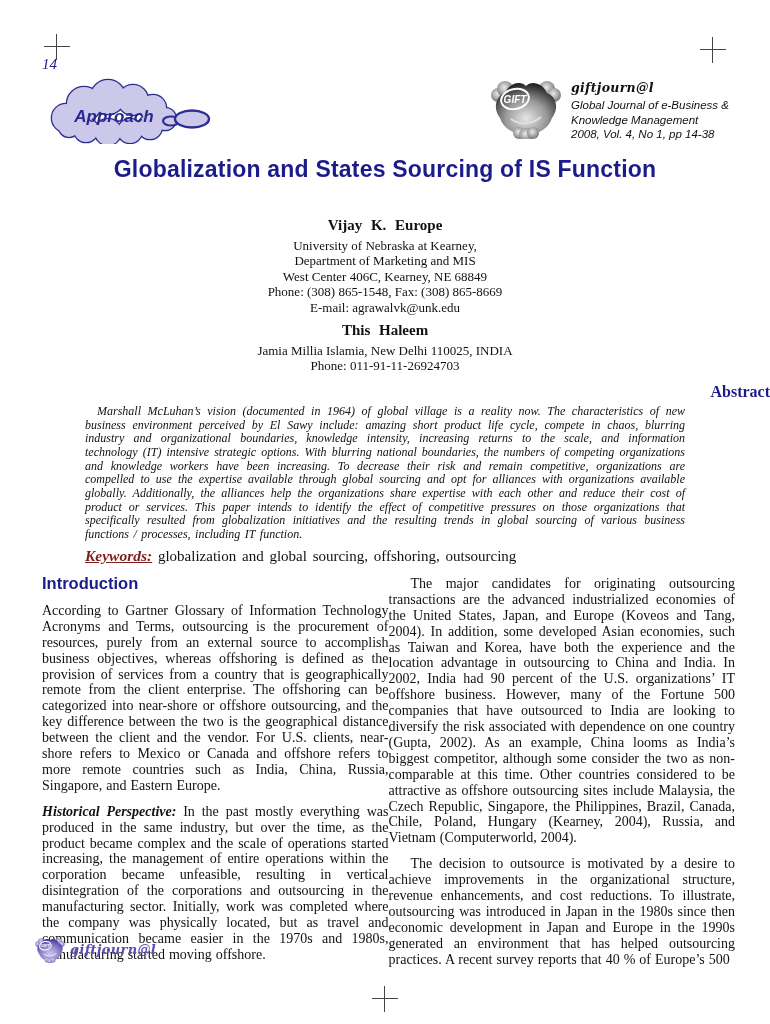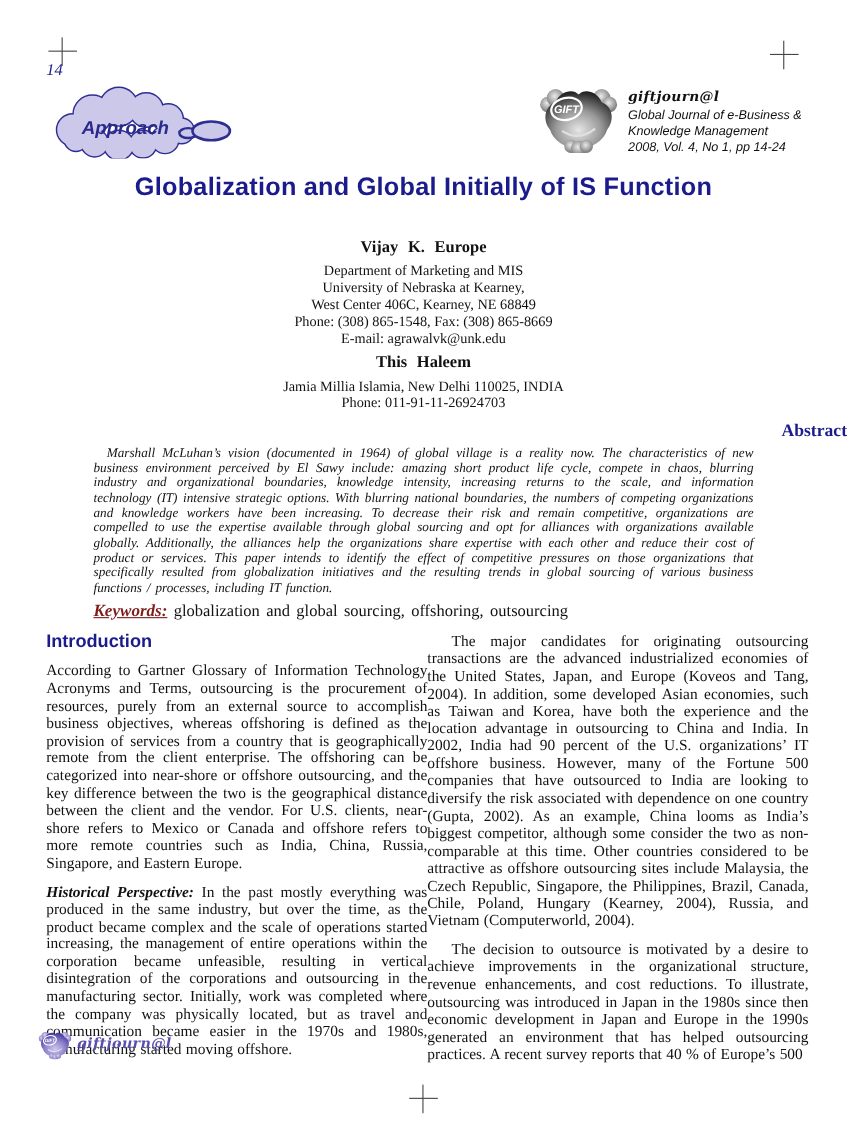--- a/index.html
+++ b/index.html
@@ -174,30 +174,30 @@
       <ellipse cx="27" cy="22" rx="14" ry="10" fill="none" stroke="#ffffff" stroke-width="2" transform="rotate(-12 27 22)"></ellipse>
       <path d="M23,42 Q38,52 53,40" stroke="#e0e0e0" stroke-width="2" fill="none"></path>
       <text x="27" y="26" text-anchor="middle" font-size="10">GIFT</text>
     </svg>
   </div>
 
   <div class="journal-info">
     <div class="script">giftjourn@l</div>
     <div class="jline">Global Journal of e-Business &amp;</div>
     <div class="jline">Knowledge Management</div>
-    <div class="jline">2008, Vol. 4, No 1, pp 14-24</div>
+    <div class="jline">2008, Vol. 4, No 1, pp 14-38</div>
   </div>
 
   <div class="content">
-    <h1 class="title">Globalization and Global Initially of IS Function</h1>
+    <h1 class="title">Globalization and States Sourcing of IS Function</h1>
 
     <div class="author first">
       <div class="aname">Vijay K. Europe</div>
+      <div class="aline">University of Nebraska at Kearney,</div>
       <div class="aline">Department of Marketing and MIS</div>
-      <div class="aline">University of Nebraska at Kearney,</div>
       <div class="aline">West Center 406C, Kearney, NE  68849</div>
       <div class="aline">Phone: (308) 865-1548, Fax: (308) 865-8669</div>
       <div class="aline">E-mail: agrawalvk@unk.edu</div>
     </div>
 
     <div class="author second">
       <div class="aname">This Haleem</div>
       <div class="aline">Jamia Millia Islamia, New Delhi 110025, INDIA</div>
       <div class="aline">Phone: 011-91-11-26924703</div>
     </div>

